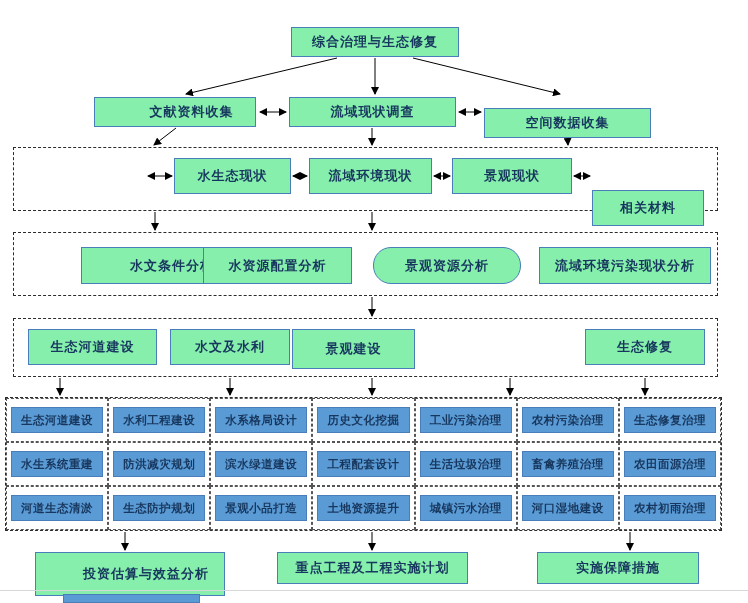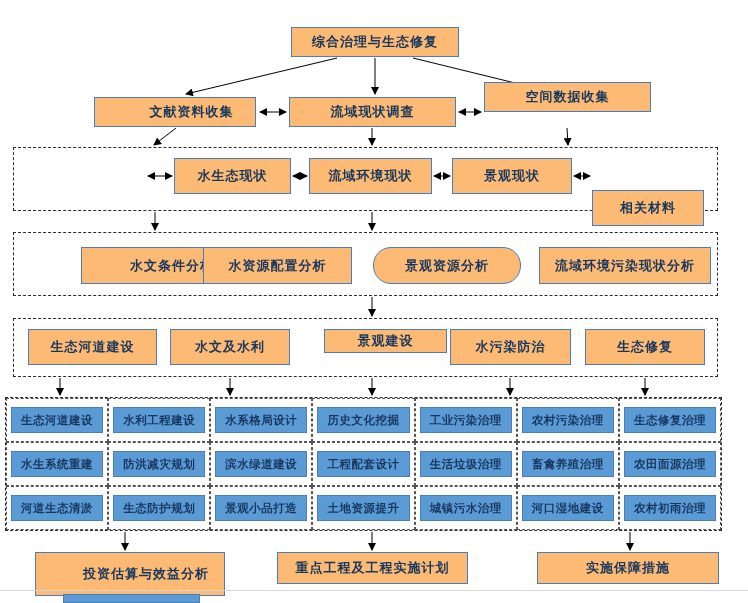--- a/index.html
+++ b/index.html
@@ -1,21 +1,21 @@
 <!DOCTYPE html>
 <html><head>
 <meta charset="utf-8">
 <style>
   html,body{margin:0;padding:0;background:#ffffff;}
   #canvas{
     position:relative;width:748px;height:603px;background:#ffffff;overflow:hidden;
     font-family:"Liberation Serif","DejaVu Serif",serif;
   }
   .box{
-    position:absolute;background:#fdba74;border:1px solid #4a7ebb;
+    position:absolute;background:#86efac;border:1px solid #4a7ebb;
     display:flex;align-items:center;justify-content:center;
     color:#17375E;font-weight:bold;font-size:13px;letter-spacing:1px;
     white-space:nowrap;box-sizing:border-box;text-align:center;
   }
   .dashed{
     position:absolute;border:1.5px dashed #2b2b2b;box-sizing:border-box;background:transparent;
   }
   #gridwrap{
     position:absolute;left:5px;top:397px;width:717px;height:134px;
     display:grid;grid-template-columns:repeat(7,1fr);grid-template-rows:repeat(3,1fr);
@@ -72,39 +72,38 @@
       <line x1="125" y1="532" x2="125" y2="550" marker-end="url(#ae)"></line>
       <line x1="372" y1="532" x2="372" y2="550" marker-end="url(#ae)"></line>
       <line x1="630" y1="532" x2="630" y2="550" marker-end="url(#ae)"></line>
     </g>
   </svg>
 
   <div class="box" style="left:291px;top:27px;width:168px;height:30px;">综合治理与生态修复</div>
 
   <div class="box" style="left:94px;top:97px;width:162px;height:30px;padding-left:33px;">文献资料收集</div>
   <div class="box" style="left:289px;top:97px;width:167px;height:30px;">流域现状调查</div>
-  <div class="box" style="left:484px;top:82px;width:167px;height:30px;">空间数据收集</div>
+  <div class="box" style="left:484px;top:108px;width:167px;height:30px;">空间数据收集</div>
 
   <div class="dashed" style="left:13px;top:147px;width:705px;height:64px;"></div>
   <div class="box" style="left:174px;top:158px;width:117px;height:36px;">水生态现状</div>
   <div class="box" style="left:309px;top:158px;width:123px;height:36px;">流域环境现状</div>
   <div class="box" style="left:452px;top:158px;width:120px;height:36px;">景观现状</div>
   <div class="box" style="left:592px;top:158px;width:112px;height:36px;margin-top:32px;">相关材料</div>
 
   <div class="dashed" style="left:13px;top:232px;width:705px;height:64px;"></div>
   <div class="box" style="left:33px;top:247px;width:182px;height:37px;margin-left:48px;">水文条件分析</div>
   <div class="box" style="left:203px;top:247px;width:149px;height:37px;">水资源配置分析</div>
   <div class="box" style="left:373px;top:247px;width:148px;height:37px;border-radius:18px;">景观资源分析</div>
   <div class="box" style="left:539px;top:247px;width:172px;height:37px;">流域环境污染现状分析</div>
 
   <div class="dashed" style="left:13px;top:318px;width:705px;height:59px;"></div>
   <div class="box" style="left:28px;top:329px;width:129px;height:36px;">生态河道建设</div>
   <div class="box" style="left:170px;top:329px;width:120px;height:36px;">水文及水利</div>
-  <div class="box" style="left:324px;top:329px;width:123px;height:24px;">景观建设</div>
-  <div class="box" style="left:450px;top:329px;width:121px;height:36px;">水污染防治</div>
+  <div class="box" style="left:292px;top:329px;width:123px;height:40px;">景观建设</div>
   <div class="box" style="left:585px;top:329px;width:120px;height:36px;">生态修复</div>
 
   <div id="gridwrap">
     <div class="gcell">
         <div class="gbox">生态河道建设</div>
       </div>
     <div class="gcell">
         <div class="gbox">水利工程建设</div>
       </div>
     <div class="gcell">
@@ -161,18 +160,18 @@
     <div class="gcell">
         <div class="gbox">河口湿地建设</div>
       </div>
     <div class="gcell">
         <div class="gbox">农村初雨治理</div>
       </div>
   </div>
 
   <div class="box" style="left:35px;top:552px;width:190px;height:44px;padding-left:32px;">投资估算与效益分析</div>
   <div class="box" style="left:277px;top:552px;width:191px;height:32px;">重点工程及工程实施计划</div>
-  <div class="box" style="left:537px;top:552px;width:182px;height:32px;">实施保障措施</div>
+  <div class="box" style="left:537px;top:552px;width:162px;height:32px;">实施保障措施</div>
 
   <div id="divider"></div>
   <div id="partial"></div>
 
 </div>
 
 </body></html>

